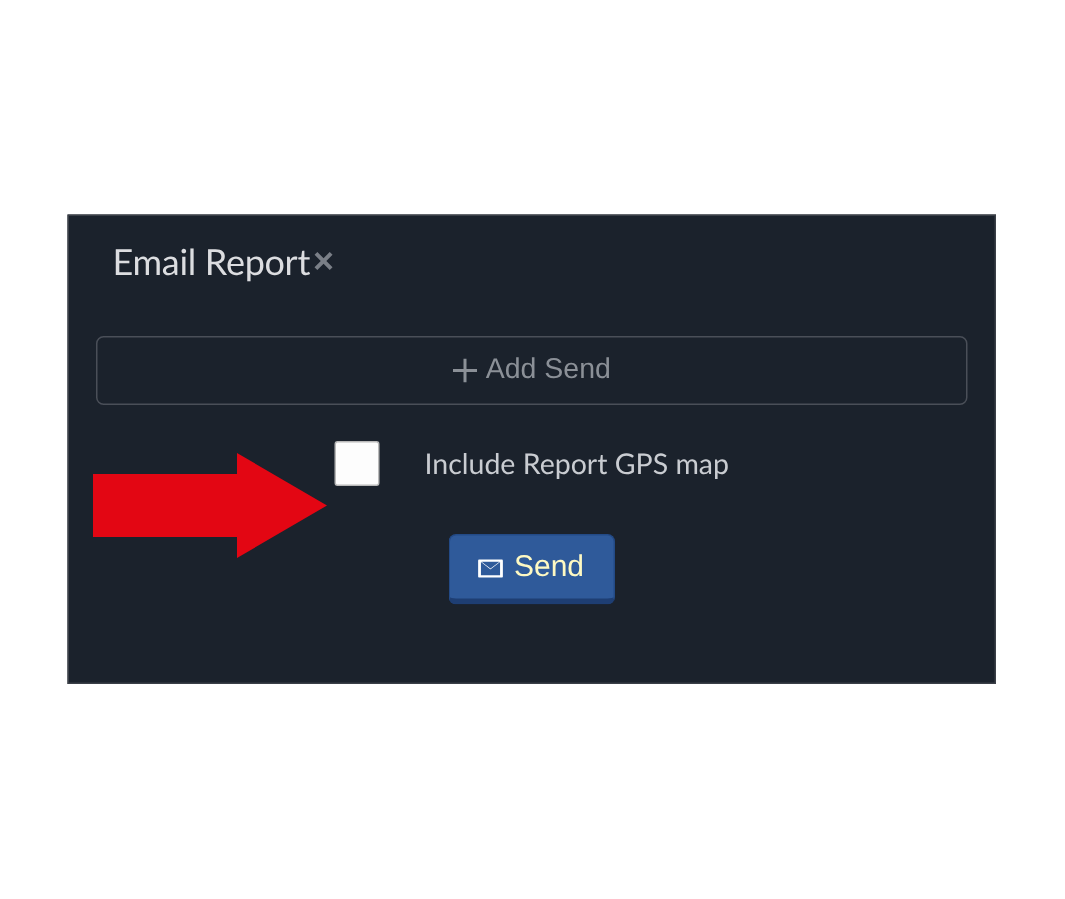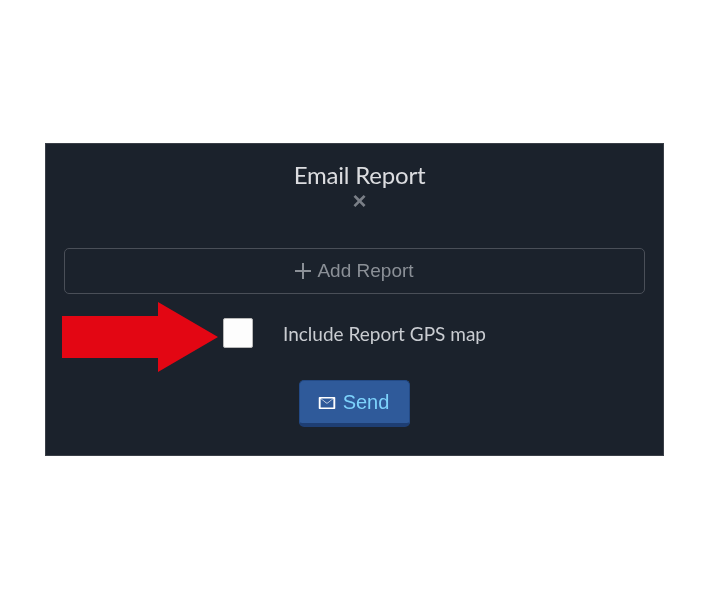--- a/index.html
+++ b/index.html
@@ -17,21 +17,20 @@
       width: 619px;
       height: 313px;
       background: #1b222c;
       border: 1px solid #3a3f47;
       color: #e8e8e8;
     }
     .dialog-header {
       display: flex;
       align-items: center;
       padding: 16px 19px 14px 29px;
-      flex-direction: column;
     }
     .dialog-title {
       font-size: 24px;
       font-weight: 400;
       color: #dcdde0;
       letter-spacing: -0.2px;
     }
     .close-btn {
       color: #7a7f87;
       font-size: 24px;
@@ -86,21 +85,21 @@
     }
     .send-row {
       display: flex;
       justify-content: center;
       margin-top: 32px;
     }
     .send-btn {
       background: #2f5a9a;
       border: 1px solid #234a86;
       border-bottom: 4px solid #1e3e73;
-      color: #7dd3fc;
+      color: #fef9c3;
       font-size: 20px;
       padding: 10px 20px 9px 18px;
       border-radius: 5px;
       cursor: pointer;
       display: inline-flex;
       align-items: center;
       gap: 7px;
     }
     .send-btn svg { width: 18px; height: 18px; fill: #fff; }
     .annotation-arrow {
@@ -118,21 +117,21 @@
     <h2 class="dialog-title">Email Report</h2>
     <button class="close-btn" aria-label="Close">
       <span>×</span>
     </button>
   </div>
   <div class="dialog-body">
     <button class="add-email-btn">
       <svg viewBox="0 0 16 16">
         <path fill="#8b9097" d="M7 0h2v7h7v2H9v7H7V9H0V7h7z"></path>
       </svg>
-      <span>Add Report</span>
+      <span>Add Send</span>
     </button>
 
     <div class="include-row">
       <div class="checkbox" role="checkbox" aria-checked="false"></div>
       <label class="include-label">Include Report GPS map</label>
     </div>
 
     <div class="send-row">
       <button class="send-btn">
         <svg viewBox="0 0 24 24">

